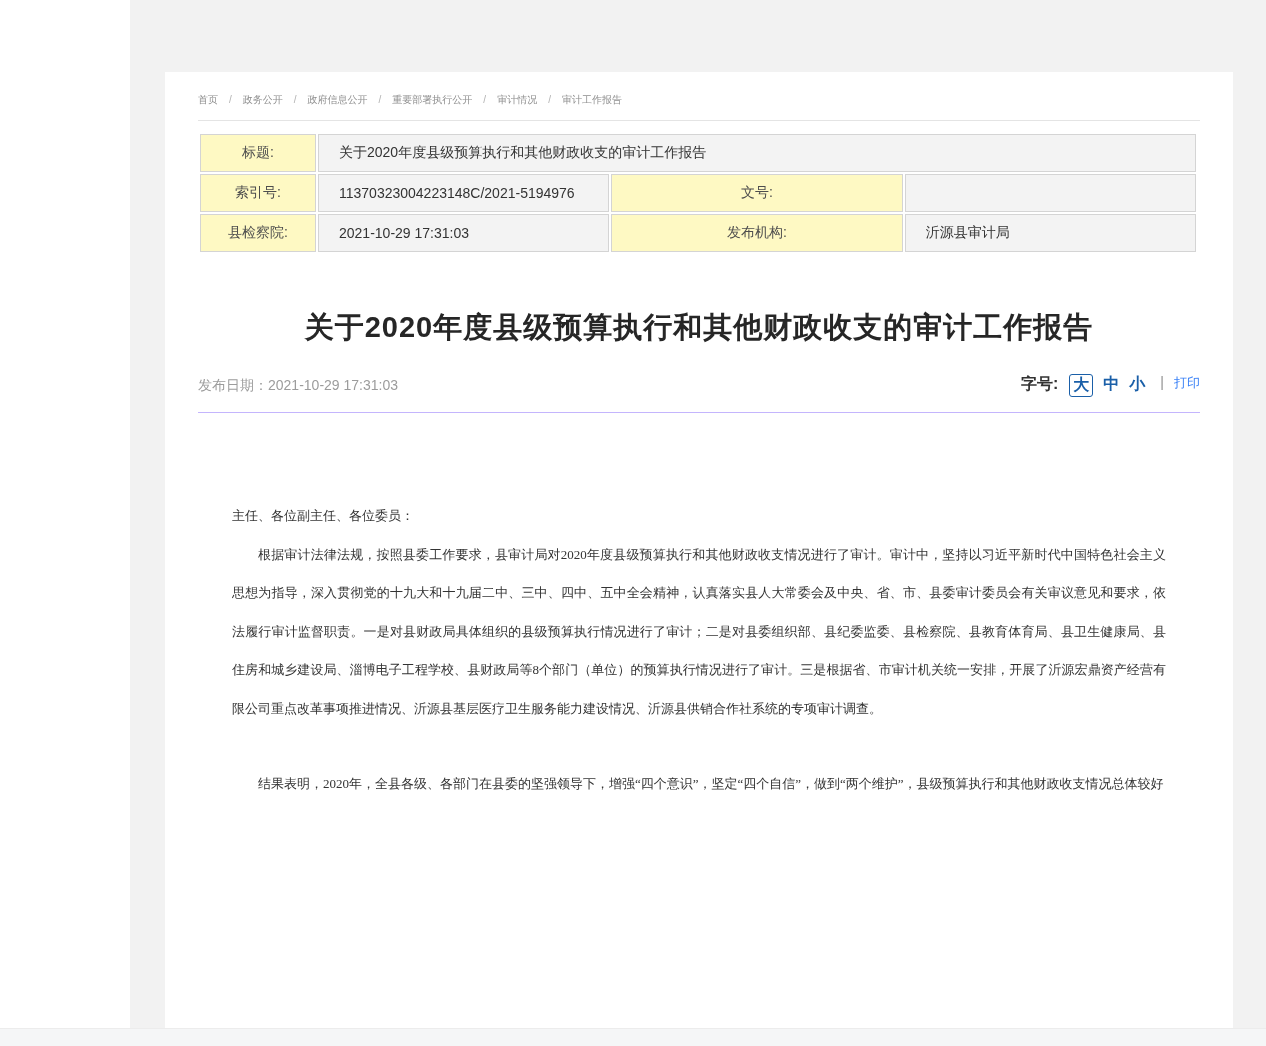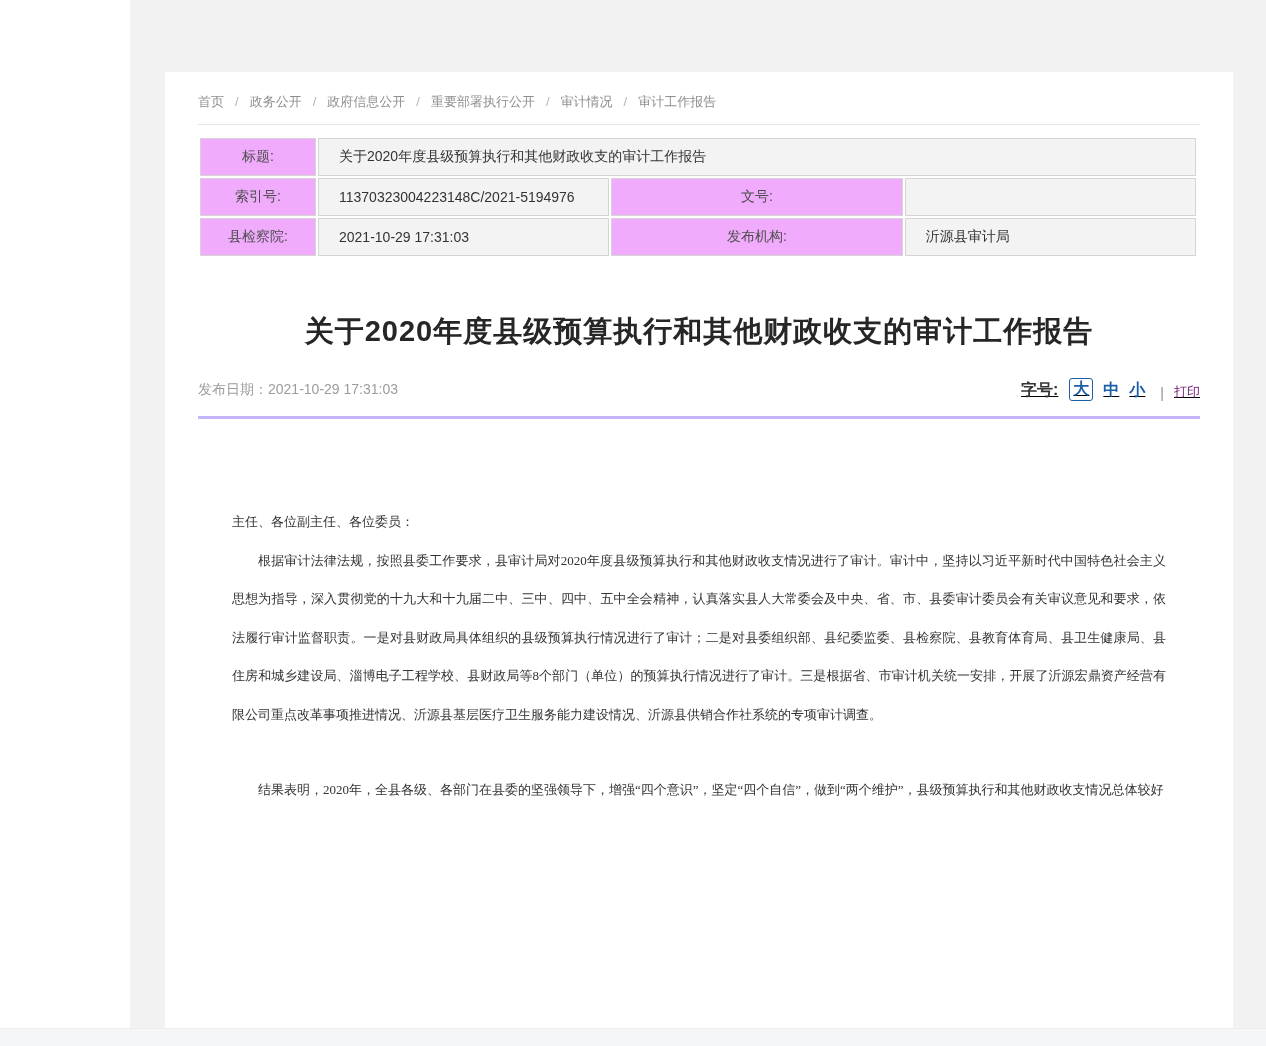--- a/index.html
+++ b/index.html
@@ -4,47 +4,47 @@
 <style>
   * { margin:0; padding:0; box-sizing:border-box; }
   html,body { width:1266px; height:1046px; overflow:hidden; background:#ffffff;
     font-family:"Liberation Sans","DejaVu Sans",sans-serif; }
   .page-bg { position:absolute; left:130px; top:0; width:1136px; height:1046px;
     background:#f2f2f2; }
   .content-card { position:absolute; left:165px; top:72px; width:1068px; height:956px;
     background:#ffffff; overflow:hidden; }
 
   
-  .breadcrumb { margin:0 33px; padding:21px 0 13px; font-size:13px; color:#8f8f8f;
+  .breadcrumb { margin:0 33px; padding:21px 0 13px; font-size:10px; color:#8f8f8f;
     border-bottom:1px solid #e4e4e4; }
   .breadcrumb a { color:#8f8f8f; text-decoration:none; cursor:pointer; }
   .breadcrumb .sep { color:#b3b3b3; margin:0 11px; }
 
   
   .meta-table { width:1000px; margin:11px 33px 0; border-collapse:separate;
     border-spacing:2px; table-layout:fixed; }
   .meta-table td { border:1px solid #d4d4d4; height:38px; font-size:14px;
     vertical-align:middle; }
-  .meta-table td.label { background:#f0abfc; color:#4d4d4d; text-align:center; }
+  .meta-table td.label { background:#fef9c3; color:#4d4d4d; text-align:center; }
   .meta-table td.value { background:#f3f3f3; color:#333333; padding-left:20px; }
   .col-label1 { width:116px; } .col-value1 { width:552px; }
   .col-label2 { width:114px; } .col-value2 { width:206px; }
 
   
   .article-title { margin:54px 34px 0; text-align:center; font-size:29px;
     font-weight:bold; color:#262626; letter-spacing:1px; }
   .article-meta { margin:26px 33px 0; display:flex; justify-content:space-between;
-    align-items:center; padding-bottom:15px; border-bottom:3px solid #c4b5fd; }
+    align-items:center; padding-bottom:15px; border-bottom:1px solid #c4b5fd; }
   .publish-date { color:#9c9c9c; font-size:14px; }
-  .tools { display:flex; align-items:flex-end; font-size:16px;text-decoration:underline; }
+  .tools { display:flex; align-items:flex-start; font-size:16px; }
   .tools .fs-label { color:#333333; font-weight:bold; margin-right:6px; }
   .font-btn { color:#1a5fa8; font-weight:bold; cursor:pointer; margin:0 5px; }
   .font-btn.active { border:1px solid #1a5fa8; border-radius:3px; padding:0 3px; }
   .tools .divider { color:#8f8f8f; margin:0 10px; font-size:14px; }
-  .print-btn { color:#701a75; font-size:13px; cursor:pointer; }
+  .print-btn { color:#3b82f6; font-size:13px; cursor:pointer; }
 
   
   .article-body { margin:84px 67px 0; font-family:"Liberation Serif","DejaVu Serif",serif;
     font-size:13px; color:#333333; line-height:38.5px; text-align:justify; }
   .article-body p { margin:0; }
   .article-body p.indent { text-indent:2em; }
   .article-body p.gap-top { margin-top:37px; }
 
   
   .footer-strip { position:absolute; left:0; top:1028px; width:1266px; height:18px;

